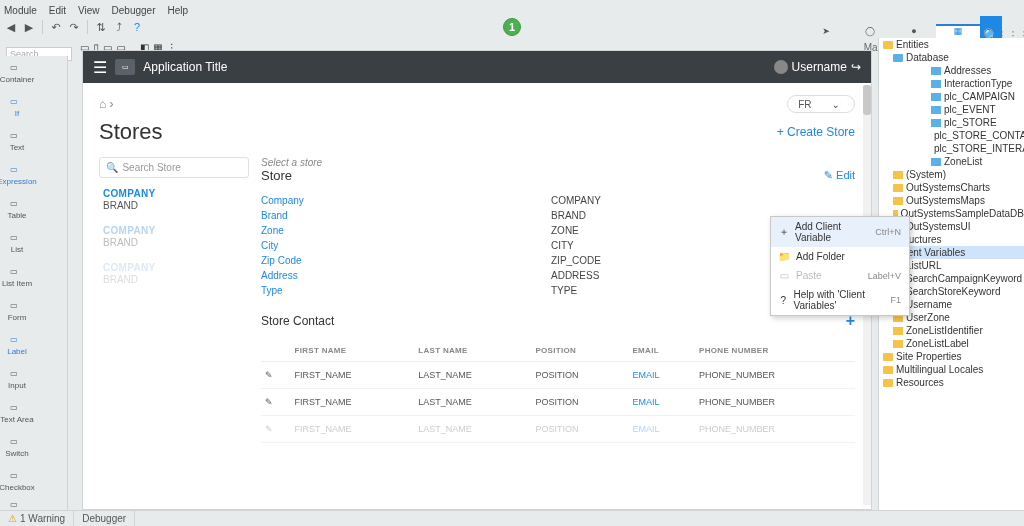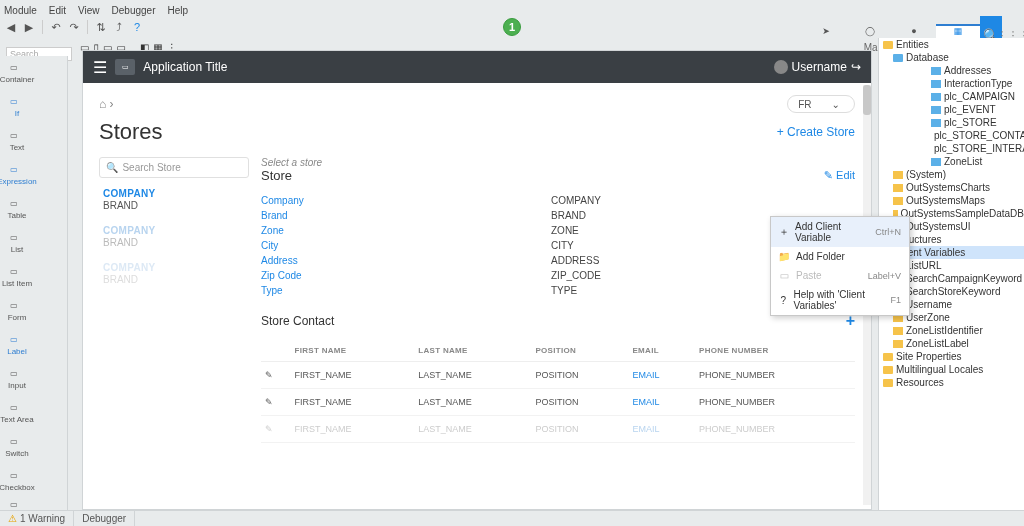--- a/index.html
+++ b/index.html
@@ -291,26 +291,26 @@
             </div>
             <div class="frow">
               <div class="lab">Zone</div>
               <div class="val">ZONE</div>
             </div>
             <div class="frow">
               <div class="lab">City</div>
               <div class="val">CITY</div>
             </div>
             <div class="frow">
+              <div class="lab">Zip Code</div>
+              <div class="val">ZIP_CODE</div>
+            </div>
+            <div class="frow">
               <div class="lab">Address</div>
               <div class="val">ADDRESS</div>
-            </div>
-            <div class="frow">
-              <div class="lab">Zip Code</div>
-              <div class="val">ZIP_CODE</div>
             </div>
             <div class="frow">
               <div class="lab">Type</div>
               <div class="val">TYPE</div>
             </div>
           </div>
         <div class="sc-header">
           <div class="t">Store Contact</div>
           <div class="plus">+</div>
         </div>

